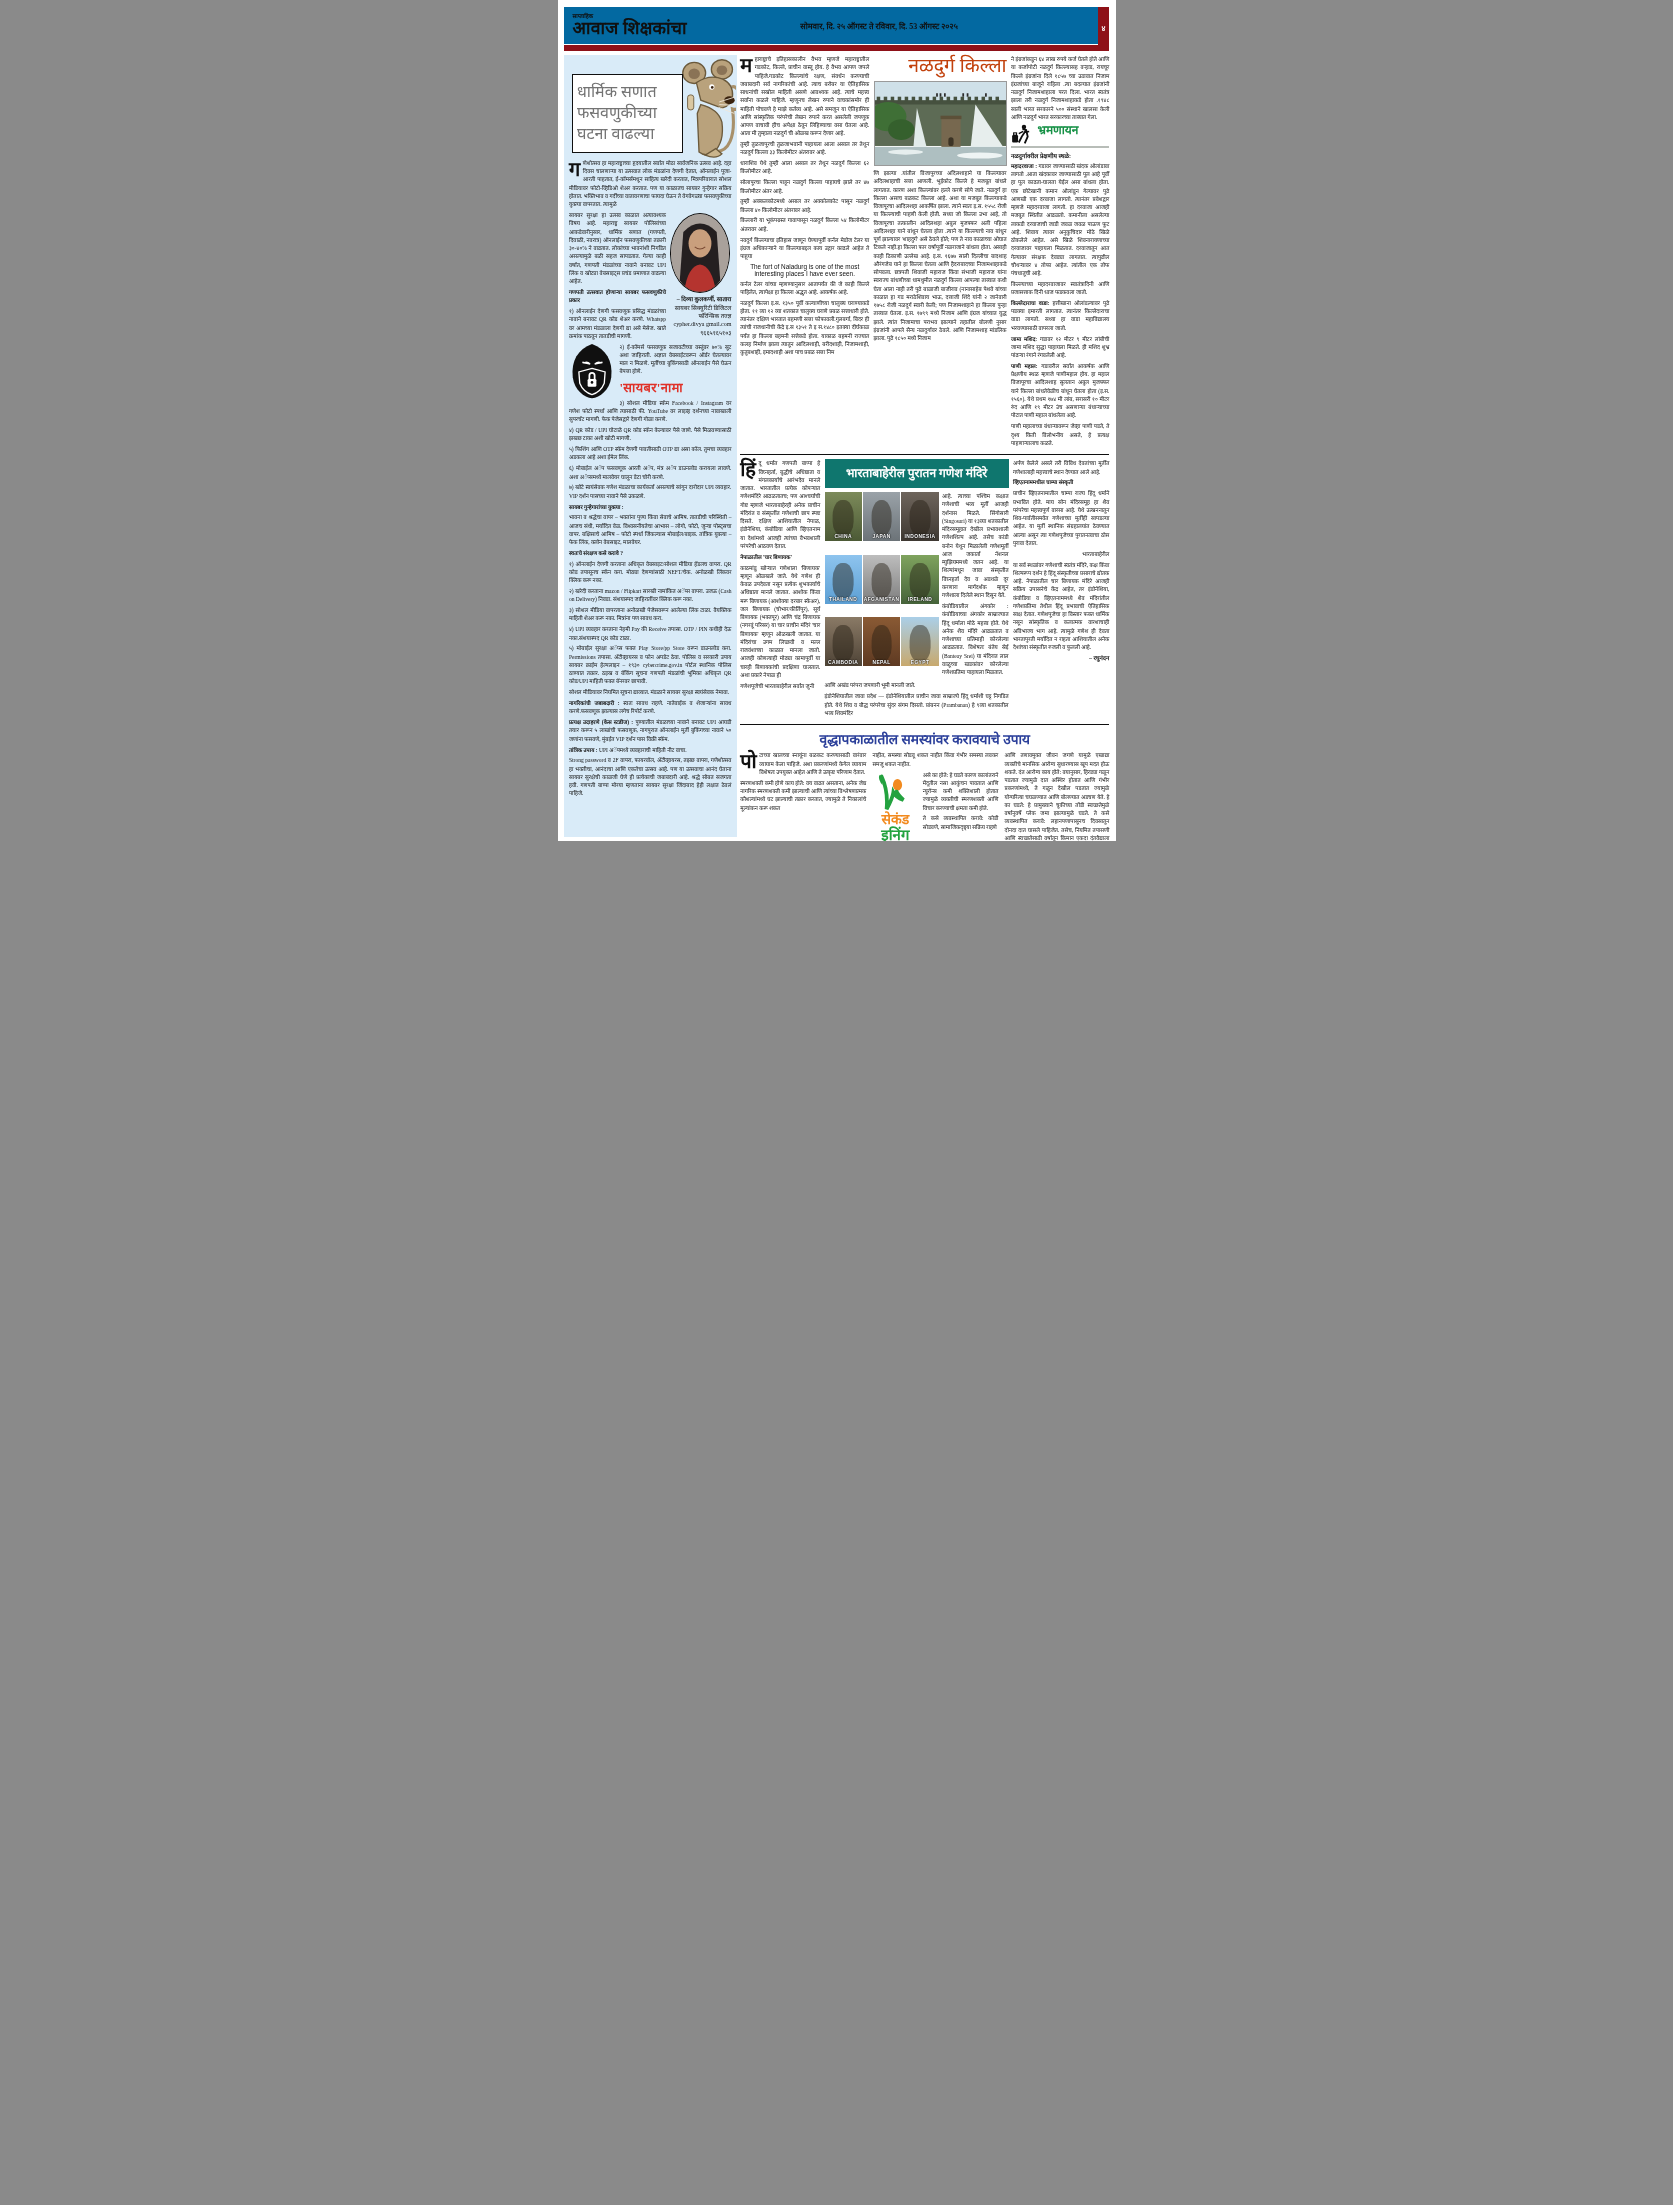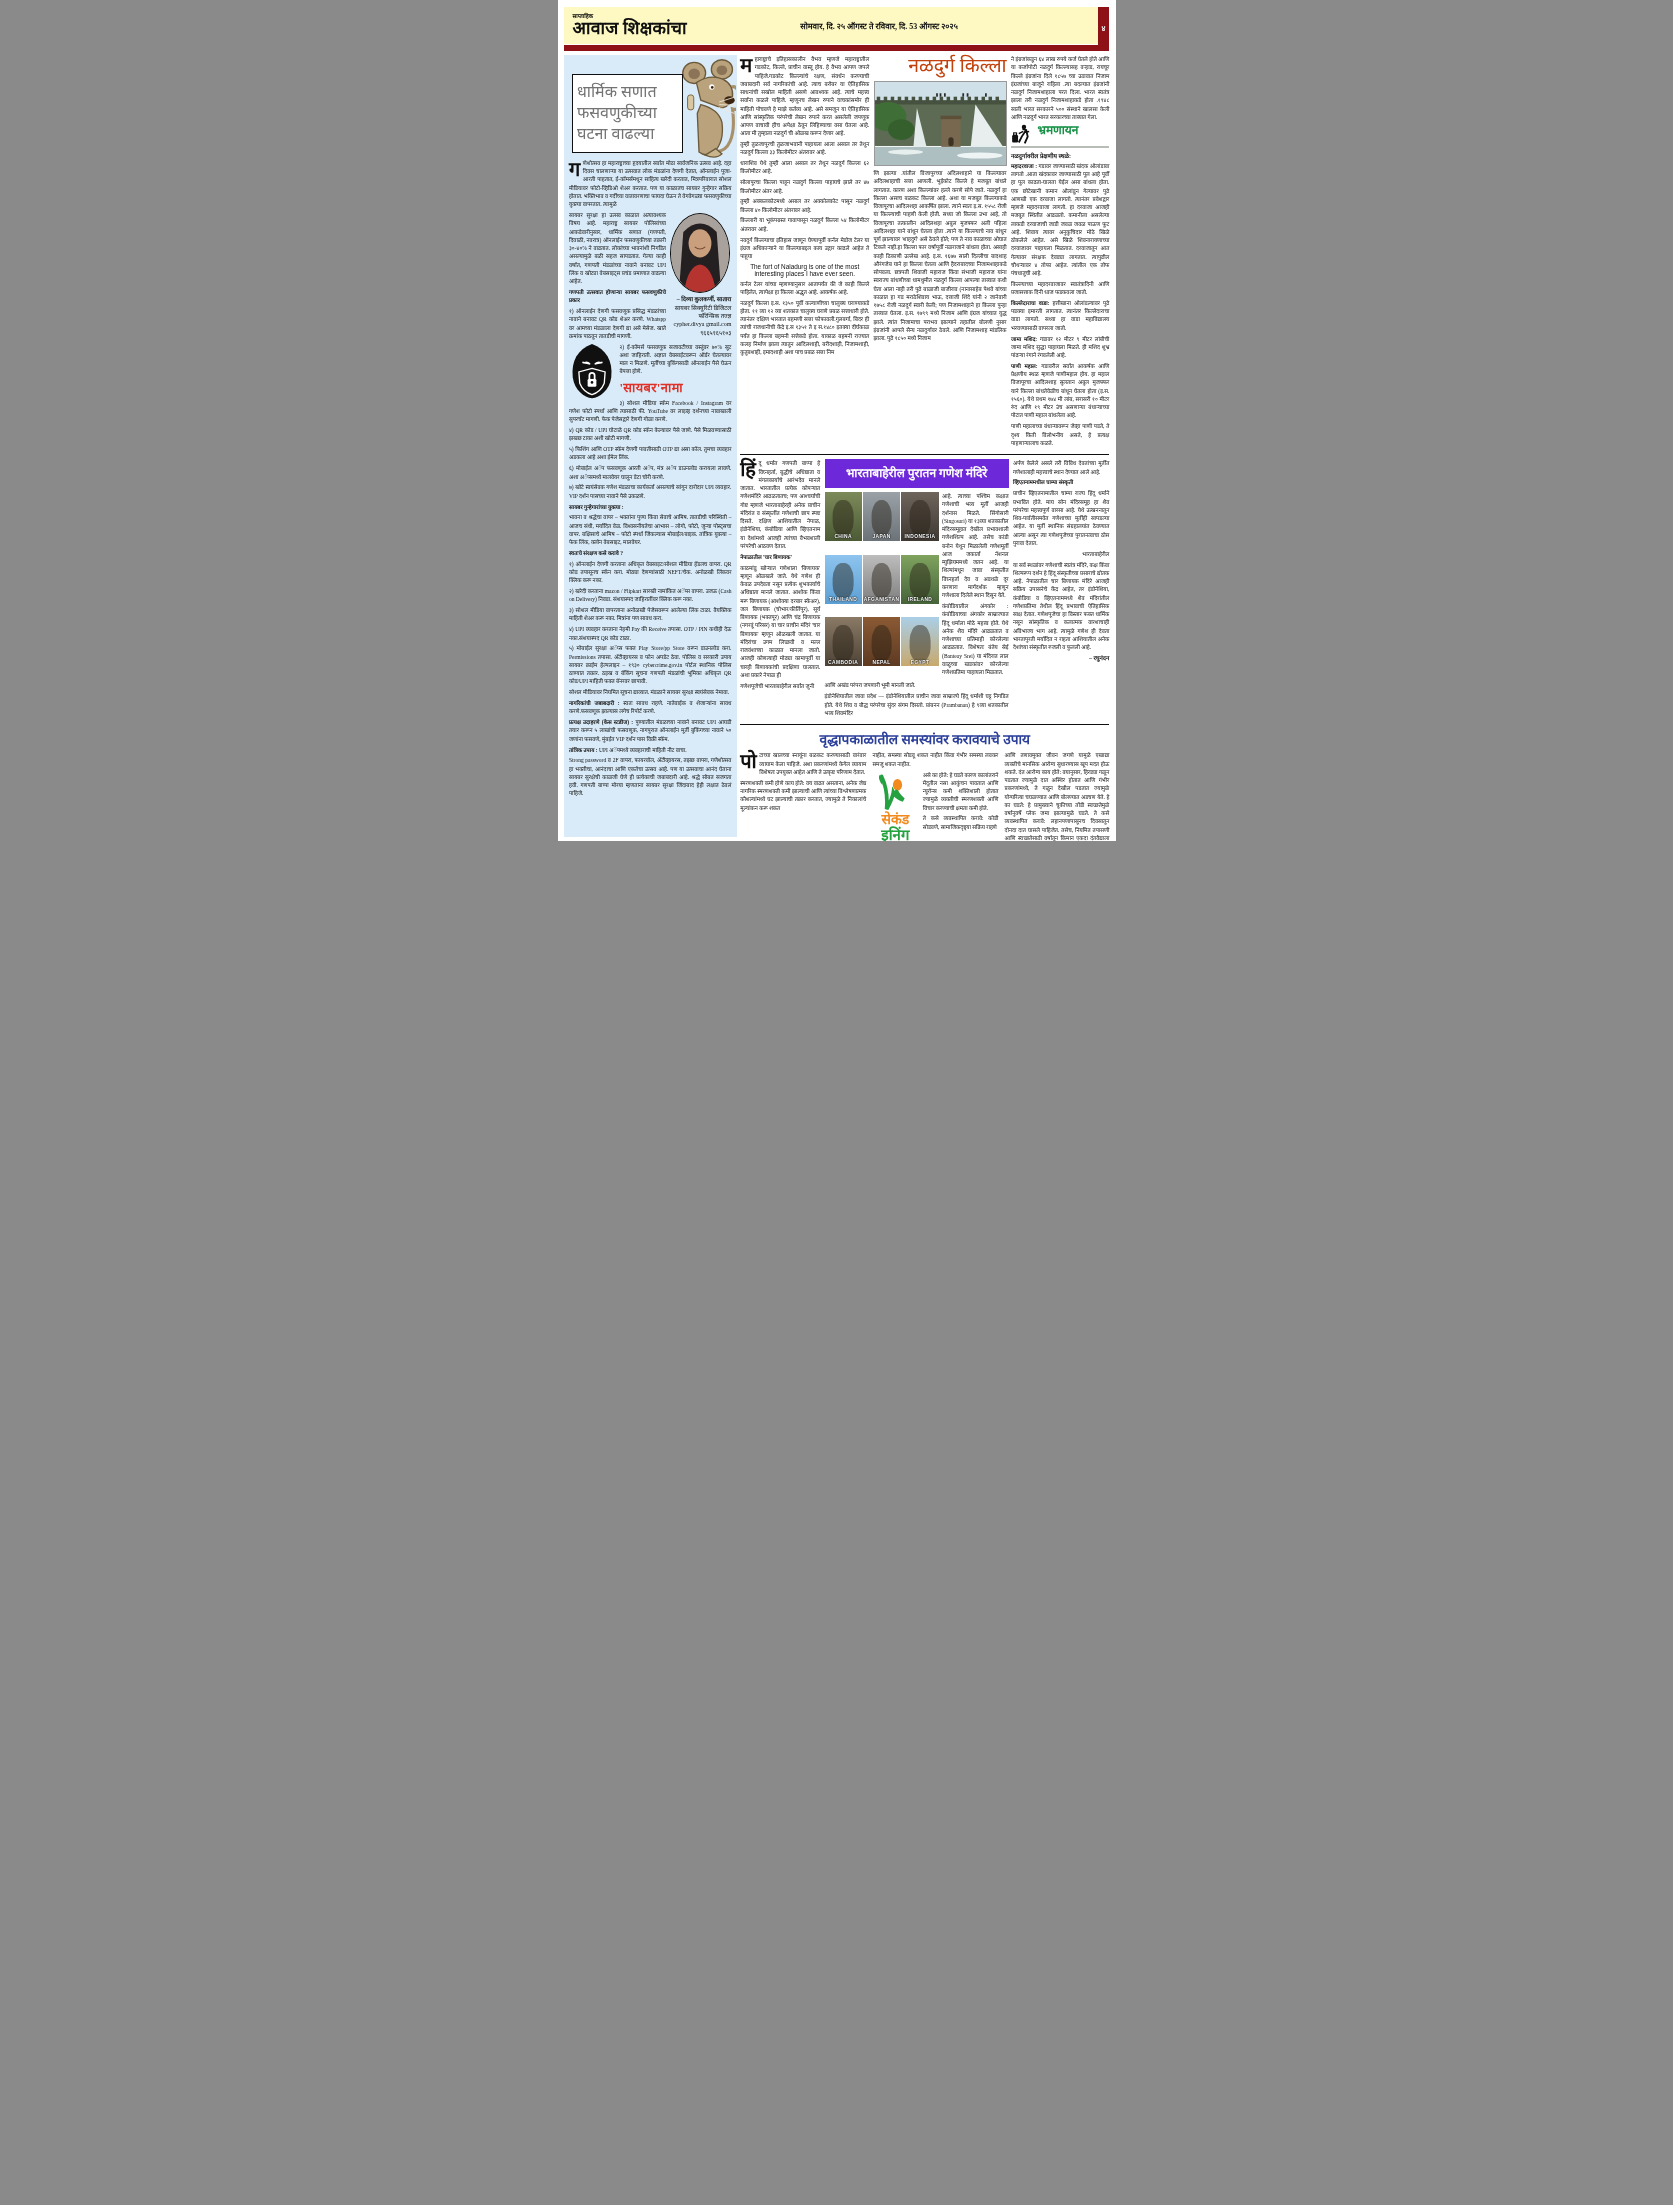--- a/index.html
+++ b/index.html
@@ -1,19 +1,19 @@
 <!DOCTYPE html>
 <html style="font-size:7px"><head>
 <meta charset="utf-8">
 <style>
   html,body{margin:0;padding:0;background:#8a8a8a;}
   .page{position:relative;width:558px;height:841px;margin:0 auto;background:#ffffff;
         font-family:"Liberation Serif","DejaVu Serif",serif;color:#101010;overflow:hidden;}
   
-  .masthead{position:absolute;left:6.2px;top:7px;right:17.6px;height:37px;background:#fef9c3;
+  .masthead{position:absolute;left:6.2px;top:7px;right:17.6px;height:37px;background:#0369a1;
             display:flex;align-items:center;}
   .brand-block{padding-left:8.8px;line-height:1;}
   .weekly{font-size:5.7px;font-weight:bold;}
   .paper-title{font-size:17.6px;font-weight:bold;letter-spacing:0.2px;}
   .dateline{font-size:8px;font-weight:bold;margin:0 auto;padding-right:26.5px;}
   .pagenum-strip{position:absolute;right:6.2px;top:7px;width:11.5px;height:42px;background:#8e1118;
                  color:#fff;display:flex;align-items:center;justify-content:center;font-size:7.5px;font-weight:bold;}
   .masthead-bar{position:absolute;left:6.2px;top:45px;right:6.2px;height:5.7px;background:#8e1118;}
   
   .content{position:absolute;left:6.2px;right:6.2px;top:55px;bottom:4.4px;display:flex;gap:3.5px;}
@@ -43,21 +43,21 @@
   .quote{font-family:"Liberation Sans","DejaVu Sans",sans-serif;font-size:6.4px;text-align:center;margin:1.8px 0 2.6px;}
   .brand-row{display:flex;gap:3.5px;margin:2.6px 0 3.5px;border-bottom:2.2px solid #b8bdb8;padding-bottom:0.9px;}
   .brand-text{color:#169146;font-size:12px;font-weight:bold;line-height:1;}
   .sights-title{font-weight:bold;font-size:6px;margin:0.9px 0 1.8px;}
   
   .ganesh-section{display:flex;gap:4.4px;border-top:0.9px solid #101010;border-bottom:0.9px solid #101010;
                   padding:4.4px 0;margin-top:4.4px;}
   .ganesh-colA{width:80px;flex:none;}
   .ganesh-main{width:184px;flex:none;}
   .ganesh-colC{flex:1;min-width:0;}
-  .ganesh-banner{background:#6d28d9;color:#fff;font-size:12px;font-weight:bold;text-align:center;
+  .ganesh-banner{background:#0f766e;color:#fff;font-size:12px;font-weight:bold;text-align:center;
                  padding:7px 1.8px;line-height:1.2;}
   .ganesh-mid{display:flex;gap:3.5px;margin-top:4.4px;}
   .ganesh-grid{width:114px;flex:none;display:grid;grid-template-columns:repeat(3,1fr);gap:1.3px;}
   .gcell{height:49px;position:relative;overflow:hidden;}
   .gcell .statue{position:absolute;left:50%;top:16%;width:56%;height:72%;transform:translateX(-50%);
                  border-radius:45% 45% 38% 38%;background:rgba(35,28,18,0.45);}
   .gcell .label{position:absolute;bottom:1.8px;left:0;width:100%;text-align:center;color:#fff;font-weight:bold;
                 font-size:4.9px;font-family:"Liberation Sans","DejaVu Sans",sans-serif;letter-spacing:0.4px;
                 text-shadow:0 0 1.3px #000,0 0 1.3px #000;}
   .bg-china{background:linear-gradient(180deg,#7c8a5a,#4c5a36);}

